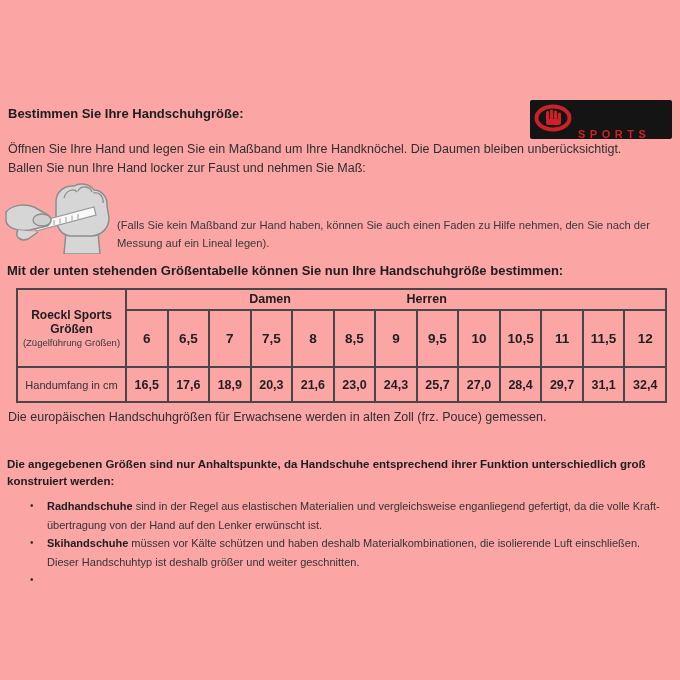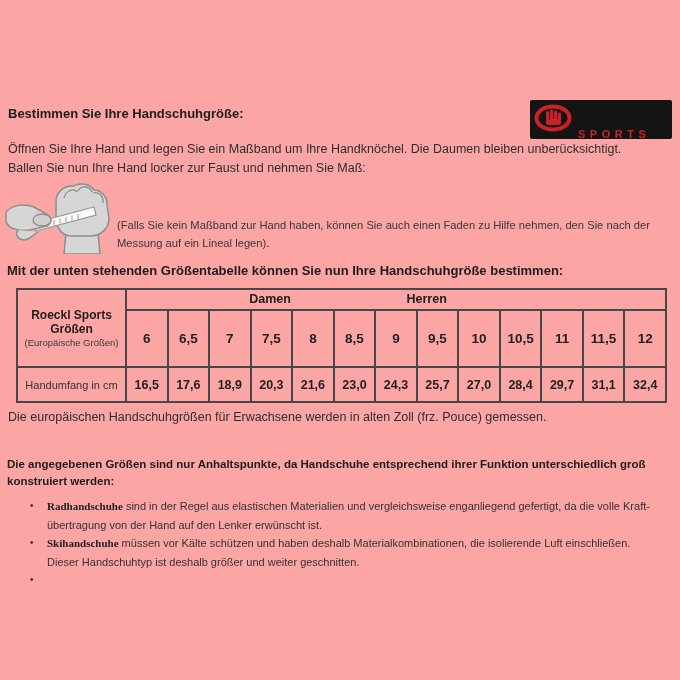--- a/index.html
+++ b/index.html
@@ -36,21 +36,21 @@
   .g-herren{left:55.7%;}
   td.rowlabel{font-size:11px !important;font-weight:normal !important;color:#333 !important;}
   
   .zoll1{position:absolute;left:8px;top:410px;font-size:12.5px;}
   .zoll2{position:absolute;left:8px;top:429px;font-size:12.5px;}
   .bold-para{position:absolute;left:7px;top:456px;width:656px;font-size:11.5px;font-weight:bold;line-height:16.5px;color:#1d1d1d;}
   
   .bullets{position:absolute;left:30px;top:497px;width:634px;margin:0;padding:0;list-style:none;}
   .bullets li{display:flex;font-size:11px;line-height:18.6px;color:#333;}
   .bullets .marker{width:17px;flex:0 0 17px;font-size:10px;}
-  .bullets b{color:#1d1d1d;font-family:Liberation Serif, serif;}
+  .bullets b{color:#1d1d1d;}
 </style>
 </head>
 <body>
 
 <div class="page">
 
   <div class="heading">Bestimmen Sie Ihre Handschuhgröße:</div>
 
   <div class="logo">
     <svg width="38" height="31" viewBox="0 0 38 31">
@@ -111,21 +111,21 @@
         <col>
         <col>
         <col>
         <col>
         <col>
     </colgroup>
     <tbody>
         <tr class="r1">
       <td class="corner" rowspan="2">
         <div class="corner-title">Roeckl Sports Größen</div>
-        <div class="corner-sub">(Europäische Größen)</div>
+        <div class="corner-sub">(Zügelführung Größen)</div>
       </td>
       <td class="groups" colspan="13">
         <span class="g-damen">Damen</span>
         <span class="g-herren">Herren</span>
       </td>
     </tr>
     <tr class="r2">
       <td>6</td>
       <td>6,5</td>
       <td>7</td>

